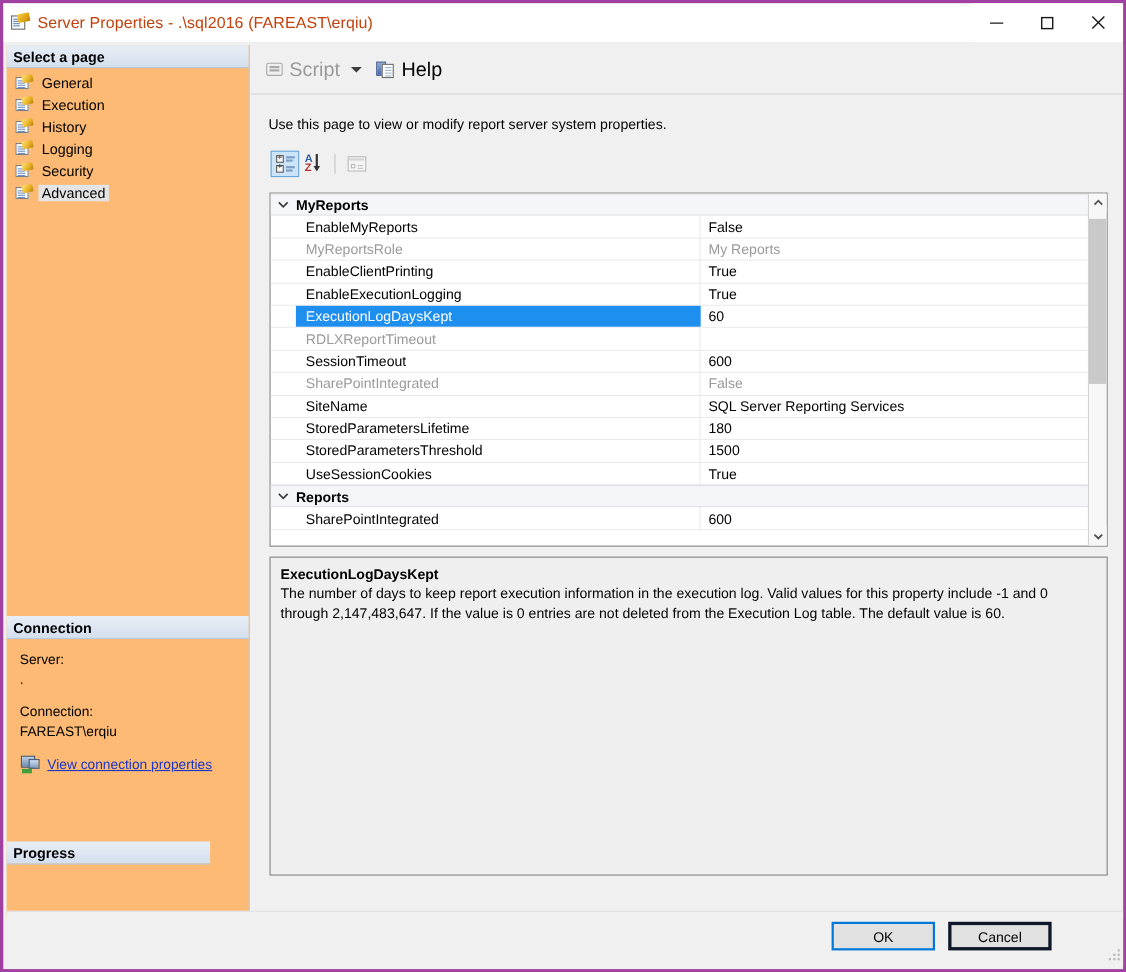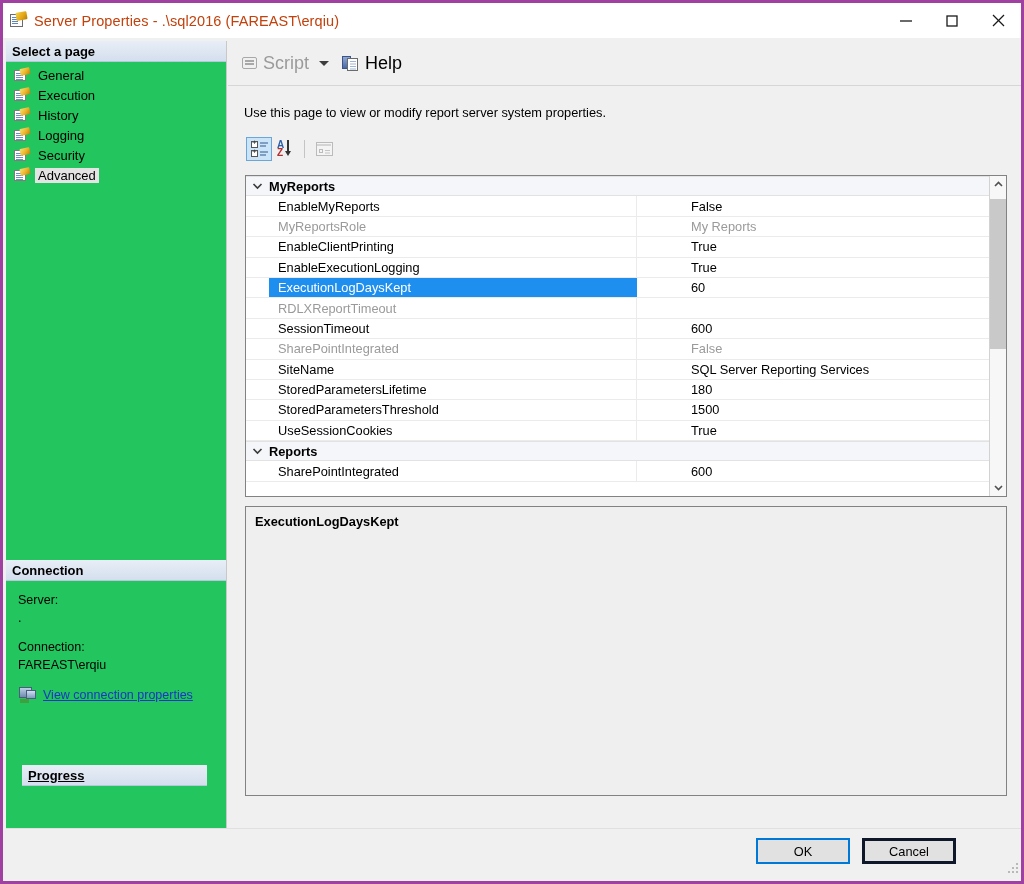--- a/index.html
+++ b/index.html
@@ -77,21 +77,21 @@
     display: flex; align-items: center; justify-content: center;
     background: #ffffff;
   }
   .wc-btn svg { display: block; }
   
   #left-pane {
     position: absolute;
     left: 3px; top: 38px;
     width: 221px;
     height: 794px;
-    background: #22c55e;
+    background: #fdba74;
     box-sizing: border-box;
     border-right: 1px solid #c8c8c8;
   }
   .pane-header {
     height: 20px;
     background: linear-gradient(to bottom, #e8eef6 0%, #d4dfee 100%);
     border-bottom: 1px solid #b9c7da;
     font-weight: bold;
     font-size: 13px;
     padding-left: 6px;
@@ -187,23 +187,22 @@
     background: #3fa03f;
   }
   #conn-link {
     color: #1a35c8;
     text-decoration: underline;
     font-size: 12.5px;
     cursor: pointer;
   }
   #progress-section {
     position: absolute;
-    left: 16px; top: 724px;
+    left: 0; top: 724px;
     width: 185px;
-    text-decoration: underline;
   }
   #progress-body {
     display: flex;
     align-items: flex-end;
     padding: 14px 0 0 12px;
     margin-top: 35px;
   }
   #spinner {
     width: 40px; height: 40px;
     position: relative;
@@ -371,21 +370,20 @@
     position: relative;
     box-sizing: border-box;
   }
   .row.cat {
     background: #f4f6fa;
     border-bottom: 1px solid #e2e2e2;
     border-top: 1px solid #e2e2e2;
   }
   .row.prop {
     border-bottom: 1px solid #ebebeb;
-    gap: 47px;
   }
   .expander {
     width: 23px;
     display: flex; align-items: center; justify-content: center;
     flex: 0 0 auto;
     color: #3c3c3c;
     font-size: 11px;
   }
   .cat-label {
     font-weight: bold;
@@ -776,20 +774,21 @@
         <div class="sb-arrow bot">
           <svg width="9" height="7" viewBox="0 0 9 7">
               <path d="M1 2 L4.5 5.5 L8 2" fill="none" stroke="#505050" stroke-width="1.6"></path>
             </svg>
         </div>
       </div>
     </div>
 
     <div id="desc-panel">
       <div id="desc-title">ExecutionLogDaysKept</div>
+      <div id="desc-body">The number of days to keep report execution information in the execution log. Valid values for this property include -1 and 0 through 2,147,483,647. If the value is 0 entries are not deleted from the Execution Log table. The default value is 60.</div>
     </div>
   </div>
 
   <div id="footer">
     <div class="dlg-btn" id="ok-button">OK</div>
     <div class="dlg-btn" id="cancel-button">Cancel</div>
     <div id="resize-grip">
         <i style="left: 8px; top: 0px;"></i>
         <i style="left: 4px; top: 4px;"></i>
         <i style="left: 8px; top: 4px;"></i>

